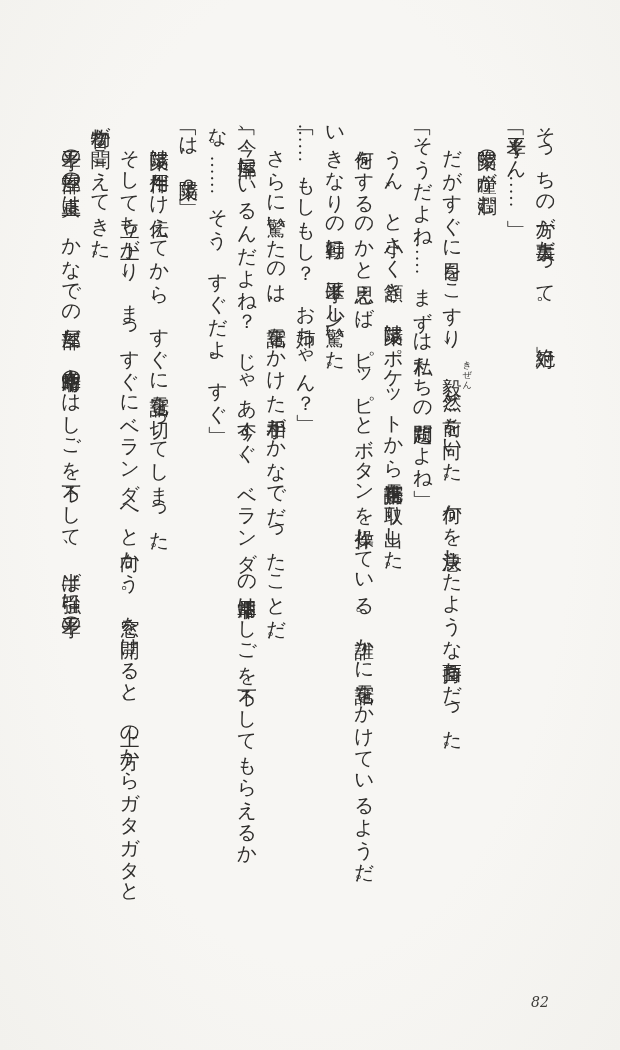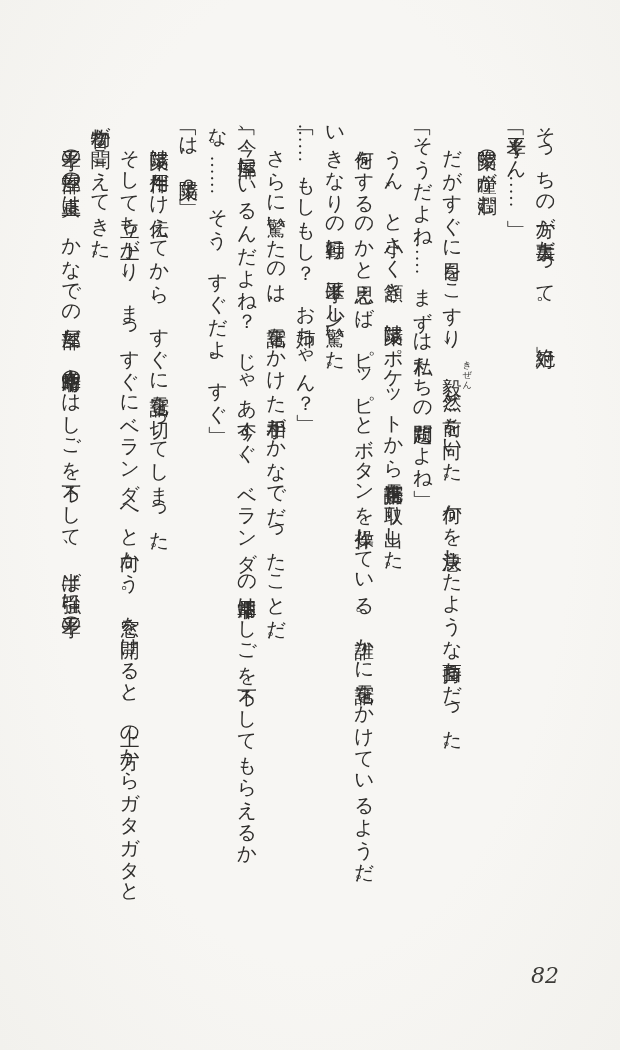--- a/index.html
+++ b/index.html
@@ -39,23 +39,23 @@
   ruby { ruby-position: over; }
   rt {
     font-size: 9px;
     letter-spacing: 0;
     color: #3a3936;
     font-family: "Liberation Serif", "DejaVu Serif", serif;
   }
   .page-number {
     position: absolute;
     left: 531px;
-    top: 963px;
+    top: 994px;
     font-style: italic;
-    font-size: 22px;
+    font-size: 14px;
     color: #3c3b38;
     font-family: "DejaVu Serif", serif;
   }
 </style>
 </head>
 <body>
 
 <div class="book-page">
   <div class="text-block">
       <p class="tline indent-none">そっちの方が大事だって。　絶対」</p>

